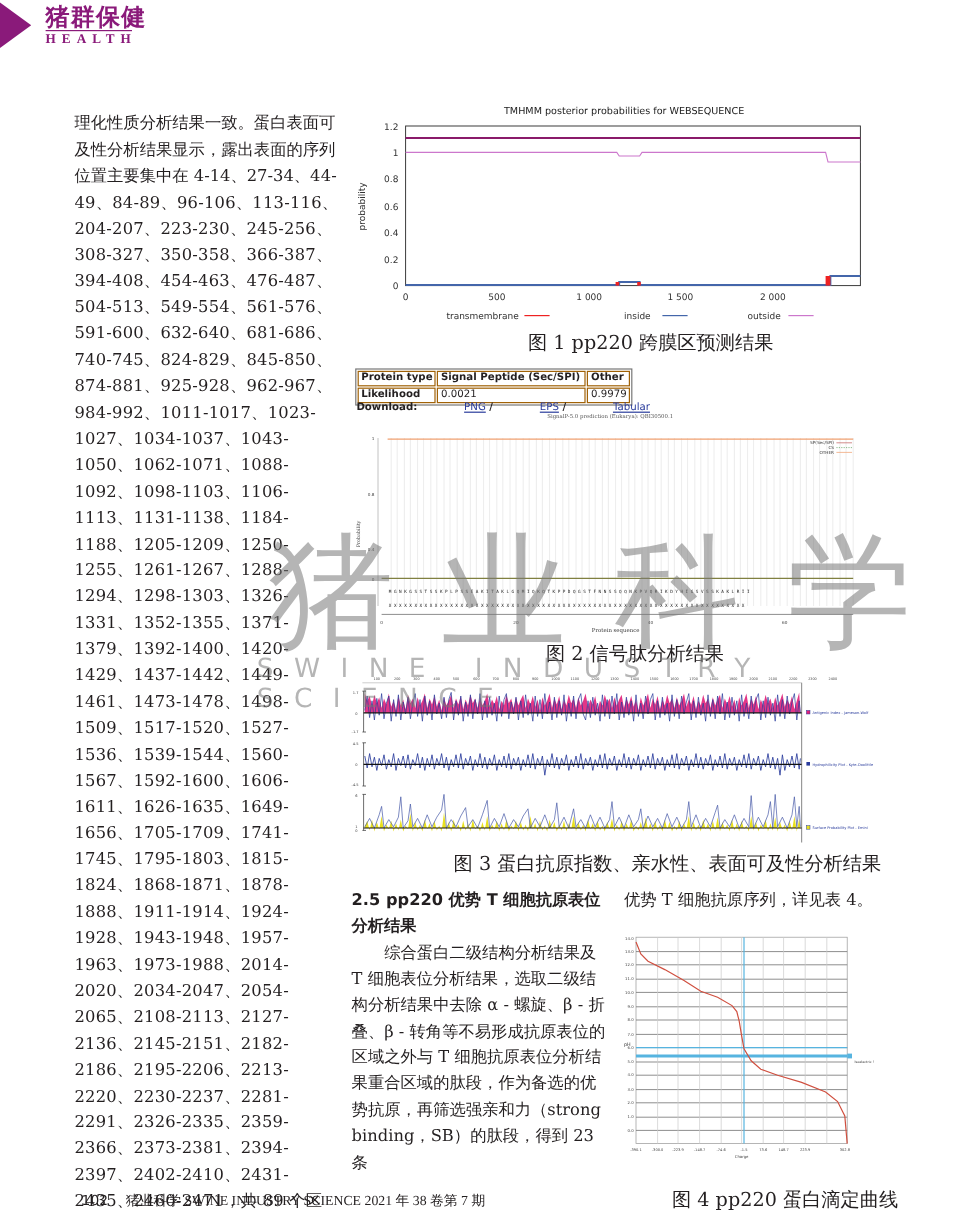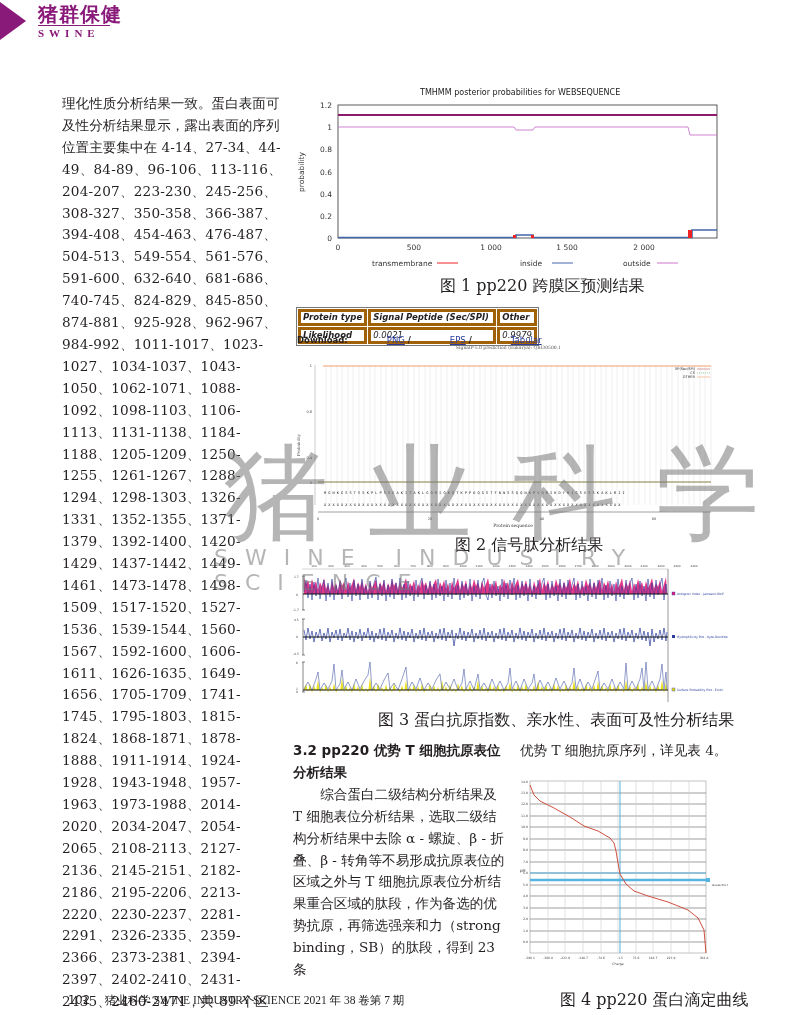--- a/index.html
+++ b/index.html
@@ -16,40 +16,40 @@
   .indent{text-indent:2em;}
   .col-mid{position:absolute;left:293px;top:740px;width:216px;font-size:13.6px;line-height:21.9px;}
   .col-mid p{margin:0;}
   .col-right-text{position:absolute;left:520px;top:740px;width:220px;font-size:13.6px;line-height:21.9px;}
 
   .fig{position:absolute;}
   .caption{position:absolute;font-size:16px;color:#231f20;white-space:nowrap;}
   .fig1-title{position:absolute;left:420px;top:88px;font-family:"DejaVu Sans",sans-serif;font-size:8px;color:#222;}
 
   table.sp{position:absolute;left:296px;top:307px;border-collapse:separate;border-spacing:1px;border:1px solid #777;font-family:"DejaVu Sans",sans-serif;font-size:8.5px;}
-  table.sp td{border:3px solid #a16207;padding:0 2px;height:11px;line-height:11px;font-style:italic;}
+  table.sp td{border:1px solid #a16207;padding:0 2px;height:11px;line-height:11px;}
   table.sp td.b{font-weight:bold;}
   .dl{position:absolute;left:297px;top:335px;font-family:"DejaVu Sans",sans-serif;font-size:8.5px;font-weight:bold;}
   .dl a{color:#2a3c9c;text-decoration:underline;font-weight:normal;padding-left:36px;}
   .sp-sub{position:absolute;left:456px;top:345px;font-size:4.5px;color:#555;font-family:"DejaVu Serif",serif;}
 
   .wm{position:absolute;color:rgba(120,120,120,0.55);font-family:"DejaVu Sans",sans-serif;pointer-events:none;}
   .wm-cn{left:196px;top:438px;font-size:104px;letter-spacing:40px;line-height:110px;margin-left:28px;}
   .wm-en{left:214px;top:545px;font-size:22px;letter-spacing:17px;}
 
   .footer{position:absolute;left:68px;top:993px;font-size:11.5px;font-family:"Liberation Serif",serif;}
   .footer .pn{font-family:"DejaVu Sans",sans-serif;margin-right:12px;}
 </style>
 </head>
 <body>
 
 <div class="hdr-tri"></div>
 <div class="hdr-cn">猪群保健</div>
 <div class="hdr-line"></div>
-<div class="hdr-en">SWINE</div>
+<div class="hdr-en">HEALTH</div>
 
 <div class="col-left">
   <p><span>理化性质分析结果一致。蛋白表面可及性分析结果显示，露出表面的序列位置主要集中在 4-14、27-34、</span><span class="ranges">44-49、84-89、96-106、113-116、204-207、223-230、245-256、308-327、350-358、366-387、394-408、454-463、476-487、504-513、549-554、561-576、591-600、632-640、681-686、740-745、824-829、845-850、874-881、925-928、962-967、984-992、1011-1017、1023-1027、1034-1037、1043-1050、1062-1071、1088-1092、1098-1103、1106-1113、1131-1138、1184-1188、1205-1209、1250-1255、1261-1267、1288-1294、1298-1303、1326-1331、1352-1355、1371-1379、1392-1400、1420-1429、1437-1442、1449-1461、1473-1478、1498-1509、1517-1520、1527-1536、1539-1544、1560-1567、1592-1600、1606-1611、1626-1635、1649-1656、1705-1709、1741-1745、1795-1803、1815-1824、1868-1871、1878-1888、1911-1914、1924-1928、1943-1948、1957-1963、1973-1988、2014-2020、2034-2047、2054-2065、2108-2113、2127-2136、2145-2151、2182-2186、2195-2206、2213-2220、2230-2237、2281-2291、2326-2335、2359-2366、2373-2381、2394-2397、2402-2410、2431-2435、2460-2471，共 89 个区域。</span></p>
 
 </div>
 
 <div class="fig" style="left:290px;top:80px;width:440px;height:215px;">
 </div>
 <div class="fig1-title">TMHMM posterior probabilities for WEBSEQUENCE</div>
 <svg class="fig" style="left:290px;top:80px;" width="440" height="215" viewBox="0 0 440 215">
@@ -285,21 +285,21 @@
     <rect x="382" y="126" width="3" height="3" fill="#e8e020" stroke="#2a3c9c" stroke-width="0.4"></rect>
     <text x="387" y="129" font-size="3" font-family="DejaVu Sans, sans-serif" fill="#2a3c9c">Surface Probability Plot - Emini</text>
   </g>
 </svg>
 <div class="caption" style="left:378px;top:710px;text-align:center;">图 3  蛋白抗原指数、亲水性、表面可及性分析结果</div>
 
 <div class="wm wm-cn">猪业科学</div>
 <div class="wm wm-en">SWINE INDUSTRY SCIENCE</div>
 
 <div class="col-mid">
-  <p class="h2">3.2 pp220 优势 T 细胞抗原表位分析结果</p>
+  <p class="h2">2.5 pp220 优势 T 细胞抗原表位分析结果</p>
   <p class="indent">综合蛋白二级结构分析结果及 T 细胞表位分析结果，选取二级结构分析结果中去除 α - 螺旋、β - 折叠、β - 转角等不易形成抗原表位的区域之外与 T 细胞抗原表位分析结果重合区域的肽段，作为备选的优势抗原，再筛选强亲和力（strong binding，SB）的肽段，得到 23 条</p>
 </div>
 
 <div class="col-right-text">优势 T 细胞抗原序列，详见表 4。</div>
 
 <svg class="fig" style="left:518px;top:775px;" width="210" height="200" viewBox="0 0 210 200">
   <rect x="12" y="6" width="176" height="172" fill="#fff" stroke="#999" stroke-width="0.6"></rect>
   <g stroke="#777" stroke-width="0.7">
     <line x1="12" y1="18" x2="188" y2="18"></line>
       <line x1="12" y1="29" x2="188" y2="29"></line>

